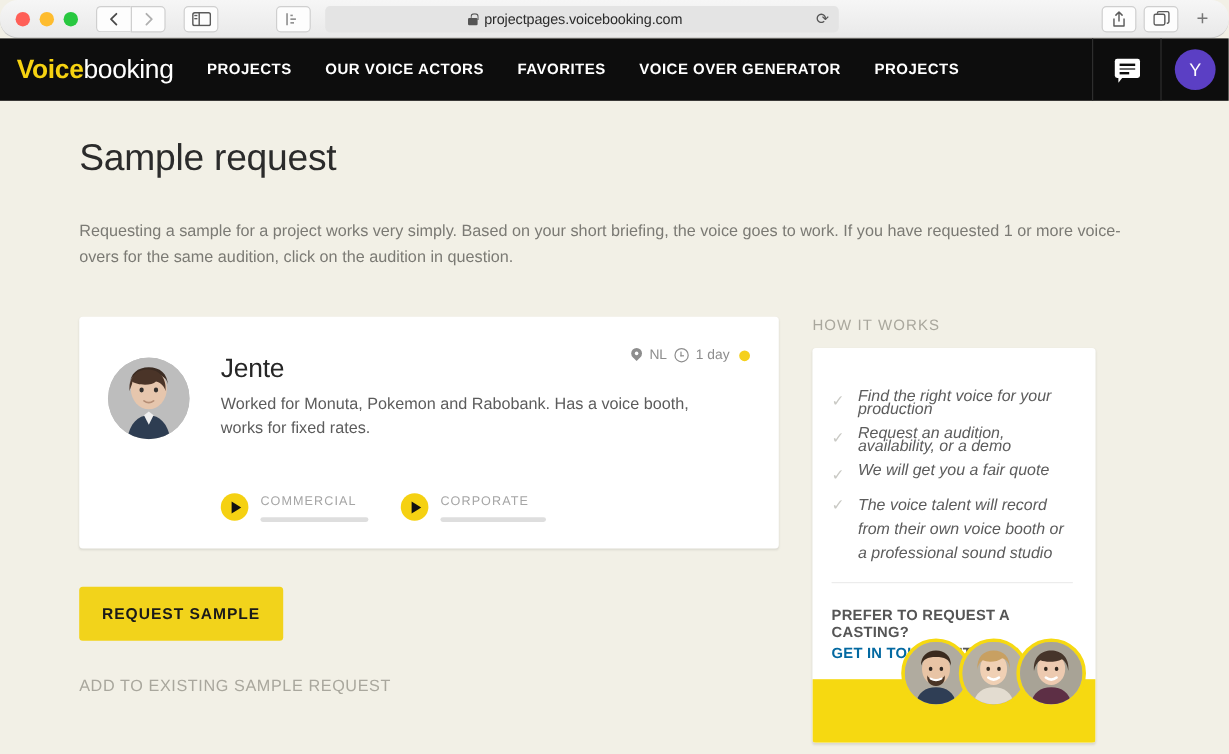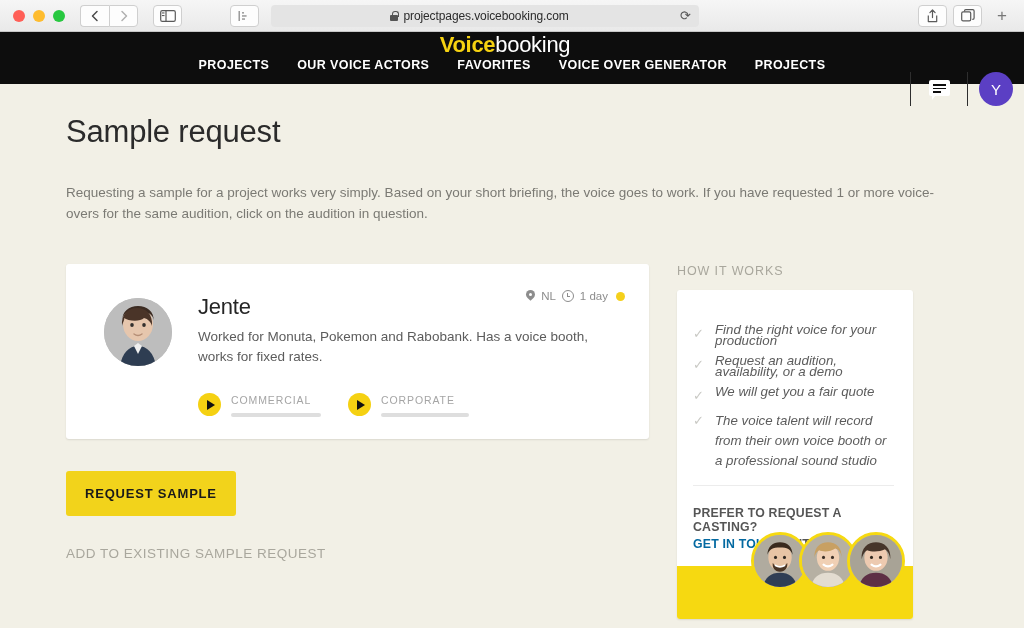--- a/index.html
+++ b/index.html
@@ -11,20 +11,21 @@
   }
 
   
   .browser-bar {
     height: 32px; width: 1024px;
     background: linear-gradient(#f6f6f6, #e9e9e9);
     border-bottom: 1px solid #c6c6c6;
     display: flex; align-items: center;
     padding: 0 8px; gap: 6px;
     position: relative;
+    border-radius: 15px;
   }
   .traffic { display: flex; gap: 8px; align-items: center; padding-left: 5px; padding-right: 9px; }
   .dot { width: 12px; height: 12px; border-radius: 50%; }
   .dot.red { background: #ff5f57; }
   .dot.yellow { background: #febc2e; }
   .dot.green { background: #28c840; }
 
   .chrome-btn {
     height: 22px; min-width: 29px;
     background: #fdfdfd;
@@ -70,21 +71,20 @@
   .reload { color: #555; font-size: 13px; line-height: 1; }
 
   .right-chrome { display: flex; align-items: center; gap: 6px; margin-left: auto; }
   .plus-btn { color: #777; font-size: 17px; width: 28px; text-align: center; }
 
   
   .site-nav {
     height: 52px; background: #0d0d0d;
     display: flex; align-items: center;
     position: relative;
-    flex-direction: column;
   }
   .logo { font-size: 22px; padding-left: 14px; padding-right: 28px; letter-spacing: -0.3px; white-space: nowrap; }
   .logo .a { color: #f6d211; font-weight: 700; }
   .logo .b { color: #ffffff; font-weight: 400; }
   .nav-links { display: flex; align-items: center; gap: 28px; }
   .nav-link {
     color: #fff; font-size: 12.5px; font-weight: 700;
     letter-spacing: 0.4px; white-space: nowrap; cursor: pointer; text-align: center;
   }
   .nav-right { margin-left: auto; display: flex; align-items: stretch; height: 52px; }
@@ -127,21 +127,21 @@
 
   .section-label {
     font-size: 12.5px; color: #a9a79d; letter-spacing: 0.9px;
     margin-bottom: 12px;
   }
 
   
   .voice-card {
     background: #fff; border-radius: 3px;
     box-shadow: 0 1px 2px rgba(0,0,0,.10);
-    padding: 28px 22px 22px 38px;
+    padding: 28px 22px 22px 24px;
     display: flex; gap: 26px;
     position: relative;
     min-height: 158px;
   }
   .headshot {
     width: 68px; height: 68px; border-radius: 50%;
     flex: 0 0 68px; margin-top: 6px;
     overflow: hidden; background: #b9b9b9;
   }
   .voice-body { flex: 1; padding-top: 2px; }
@@ -169,21 +169,21 @@
     width: 12px; height: 12px; border: 1.3px solid #8d8d8d;
     border-radius: 50%; position: relative;
   }
   .clockico::before, .clockico::after {
     content:""; position:absolute; background:#8d8d8d;
   }
   .clockico::before { left:4.2px; top:2px; width:1.2px; height:4px; }
   .clockico::after  { left:4.2px; top:5.2px; width:3.4px; height:1.2px; }
   .yellow-dot { width: 9px; height: 9px; border-radius: 50%; background: #f5d01b; margin-left: 2px; }
 
-  .players { display: flex; gap: 27px; margin-top: 26px; }
+  .players { display: flex; gap: 27px; margin-top: 44px; }
   .player { display: flex; align-items: flex-start; gap: 10px; }
   .play-btn {
     width: 23px; height: 23px; border-radius: 50%;
     background: #f5d112; flex: 0 0 23px;
     display: flex; align-items: center; justify-content: center;
     cursor: pointer;
   }
   .play-tri {
     width: 0; height: 0;
     border-left: 8px solid #111;

